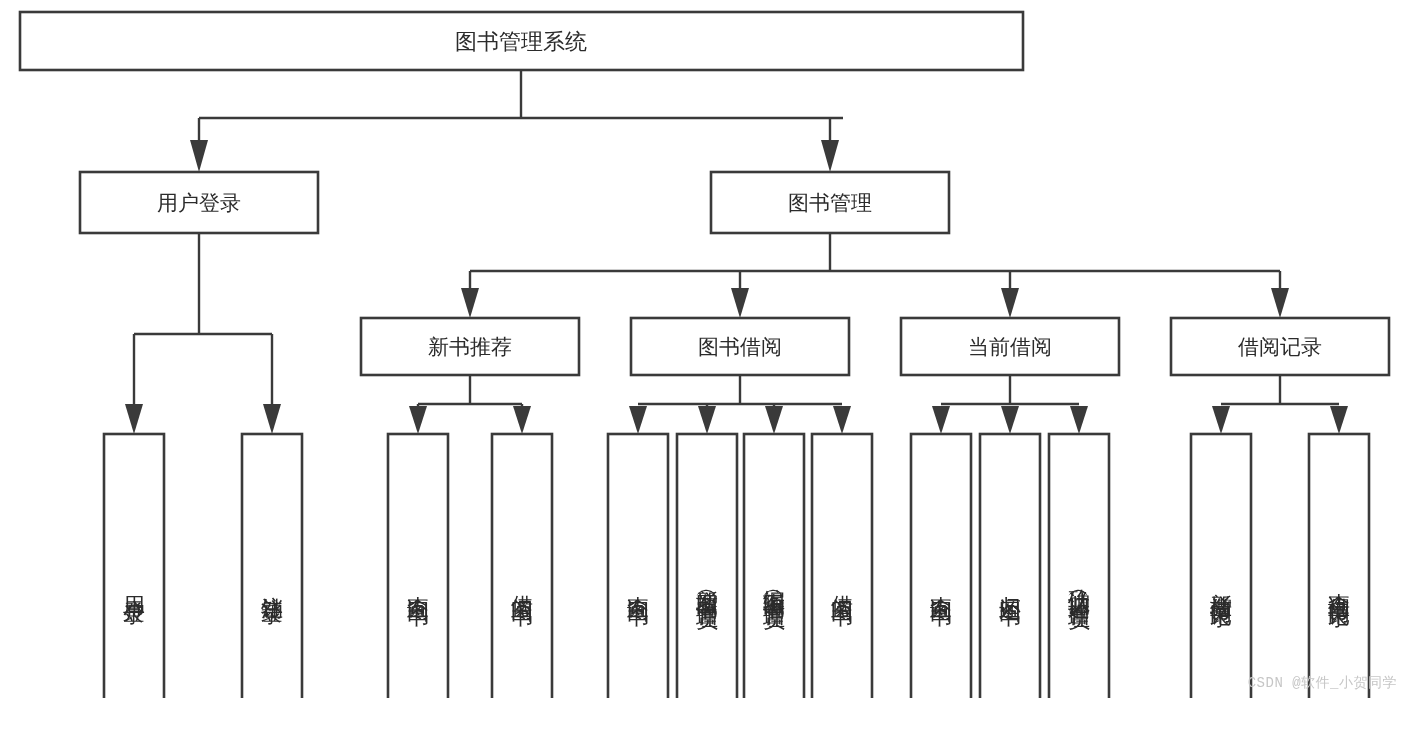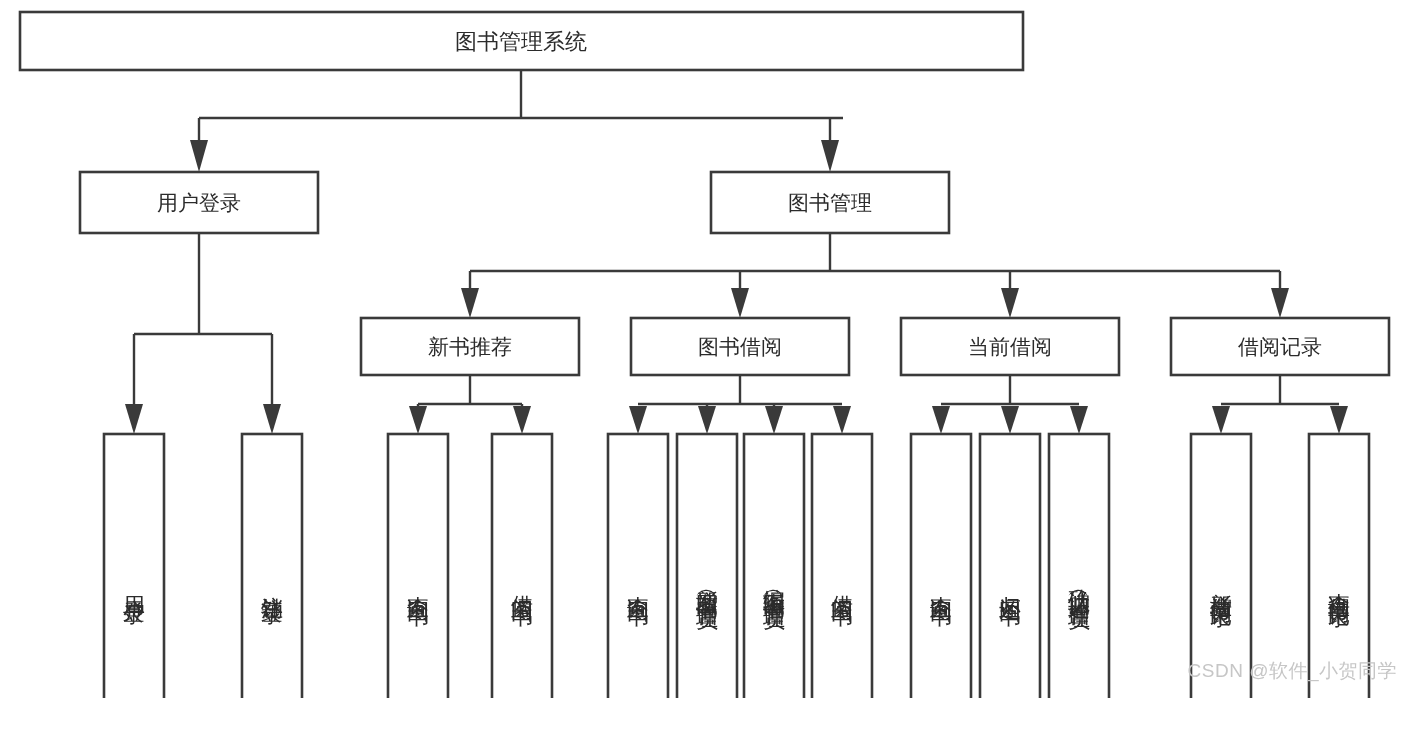--- a/index.html
+++ b/index.html
@@ -69,23 +69,23 @@
     font-size: 22px;
     line-height: 1.0;
     color: #2b2b2b;
     letter-spacing: 3px;
     white-space: nowrap;
     text-align: center;
   }
   .watermark {
     position: absolute;
     right: 8px;
-    bottom: 14px;
-    font-family: Liberation Sans, sans-serif;
-    font-size: 19px;
+    bottom: 6px;
+    font-family: Liberation Mono, monospace;
+    font-size: 14px;
     color: #c6c6c6;
     letter-spacing: 0.5px;
     user-select: none;
     white-space: nowrap;
   }
 </style>
 </head>
 <body>
 
 <div id="diagram-root">

